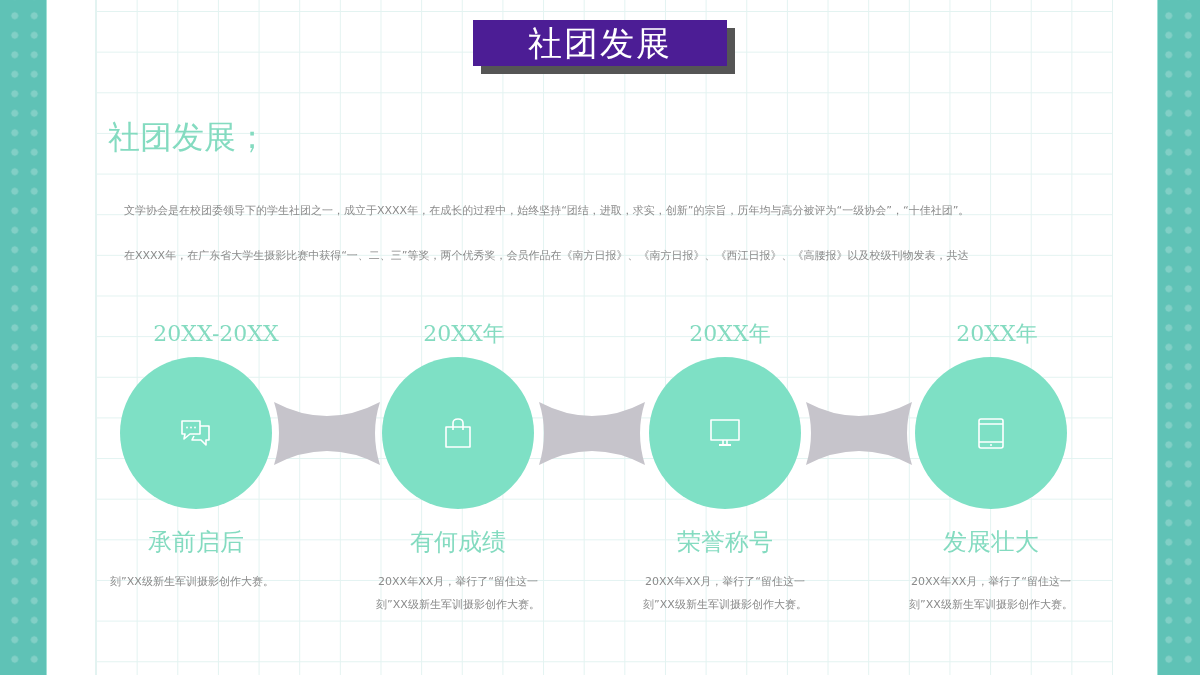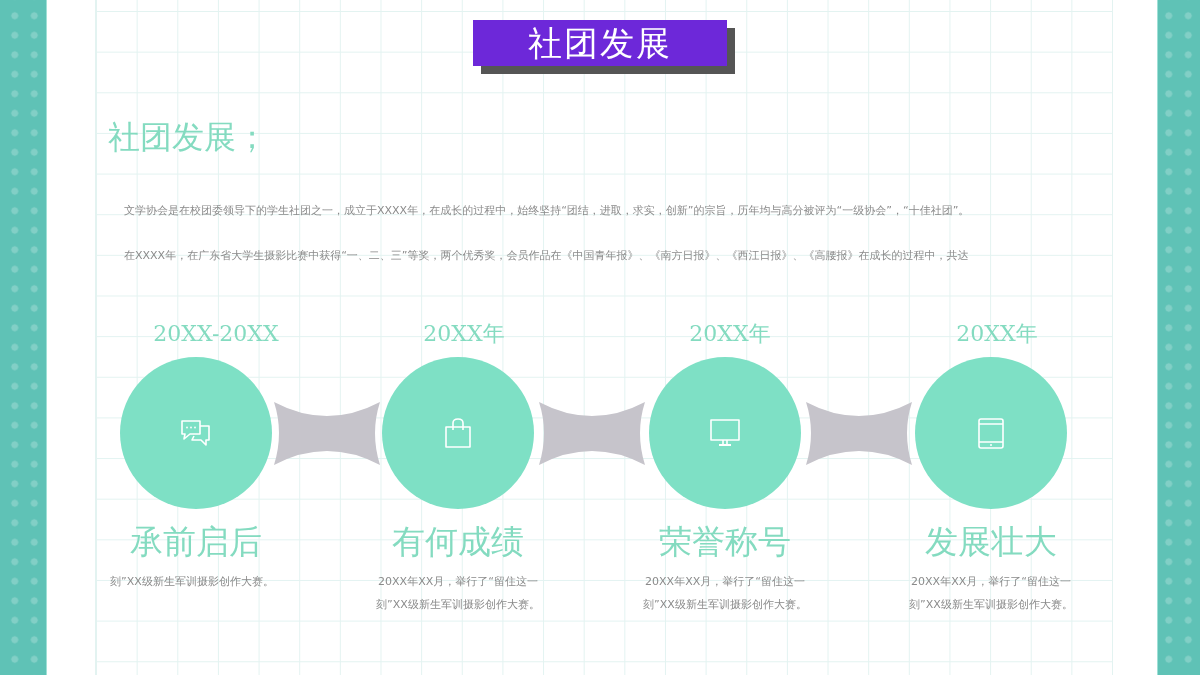--- a/index.html
+++ b/index.html
@@ -23,21 +23,21 @@
       linear-gradient(to bottom, #e3f3f1 1px, transparent 1px);
     background-size:40.65px 40.65px;
     background-position:0 11px;
     border-left:1px solid #e3f3f1;
     border-right:1px solid #e3f3f1;
   }
 
   .title-wrap { position:absolute; left:473px; top:20px; width:262px; height:54px; }
   .title-shadow { position:absolute; left:8px; top:8px; width:254px; height:46px; background:#555555; }
   .title-box {
-    position:absolute; left:0; top:0; width:254px; height:46px; background:#6d28d9;
+    position:absolute; left:0; top:0; width:254px; height:46px; background:#4c1d95;
     color:#ffffff; font-family:"DejaVu Serif","Liberation Serif",serif; font-size:34px;
     line-height:46px; text-align:center; letter-spacing:2px;
   }
 
   .section-heading {
     position:absolute; left:108px; top:115px; color:#84dbc0;
     font-family:"DejaVu Serif","Liberation Serif",serif; font-size:32px; line-height:44px;
   }
 
   .intro {
@@ -51,21 +51,21 @@
     font-family:"DejaVu Serif","Liberation Serif",serif; font-size:22px; line-height:32px;
   }
   .circle {
     position:absolute; top:357px; width:152px; height:152px; border-radius:50%;
     background:#7ee0c5; display:flex; align-items:center; justify-content:center;
   }
   .circle svg { width:34px; height:34px; }
   .connector { position:absolute; top:400px; width:110px; height:67px; }
   .step-title {
     position:absolute; top:524px; width:220px; text-align:center; color:#84dbc0;
-    font-family:"DejaVu Serif","Liberation Serif",serif; font-size:33px; line-height:36px;
+    font-family:"DejaVu Serif","Liberation Serif",serif; font-size:24px; line-height:36px;
   }
   .step-desc {
     position:absolute; top:570px; width:200px; text-align:center; color:#8a8a8a;
     font-size:11px; line-height:23px;
   }
   .step-desc p { margin:0; white-space:nowrap; }
 </style>
 </head>
 <body>
 
@@ -75,21 +75,21 @@
 
 <div class="title-wrap">
   <div class="title-shadow"></div>
   <div class="title-box">社团发展</div>
 </div>
 
 <div class="section-heading">社团发展；</div>
 
 <div class="intro">
   <p>文学协会是在校团委领导下的学生社团之一，成立于XXXX年，在成长的过程中，始终坚持“团结，进取，求实，创新”的宗旨，历年均与高分被评为“一级协会”，“十佳社团”。</p>
-  <p>在XXXX年，在广东省大学生摄影比赛中获得“一、二、三”等奖，两个优秀奖，会员作品在《中国青年报》、《南方日报》、《西江日报》、《高腰报》在成长的过程中，共达</p>
+  <p>在XXXX年，在广东省大学生摄影比赛中获得“一、二、三”等奖，两个优秀奖，会员作品在《南方日报》、《南方日报》、《西江日报》、《高腰报》以及校级刊物发表，共达</p>
 </div>
 
 <div class="year" style="left:116px;">20XX-20XX</div>
 <div class="circle" style="left:120px;">
   <svg viewBox="0 0 34 34" fill="none" stroke="#ffffff" stroke-width="1.6" stroke-linejoin="round">
     <path d="M3 5 H21 V18 H11 L5 23 L6 18 H3 Z"></path>
     <path d="M21 10 H30 V24 H27 V29 L22 24 H13 L15 20"></path>
     <circle cx="8" cy="11.5" r="0.9" fill="#fff" stroke="none"></circle>
     <circle cx="12" cy="11.5" r="0.9" fill="#fff" stroke="none"></circle>
     <circle cx="16" cy="11.5" r="0.9" fill="#fff" stroke="none"></circle>

